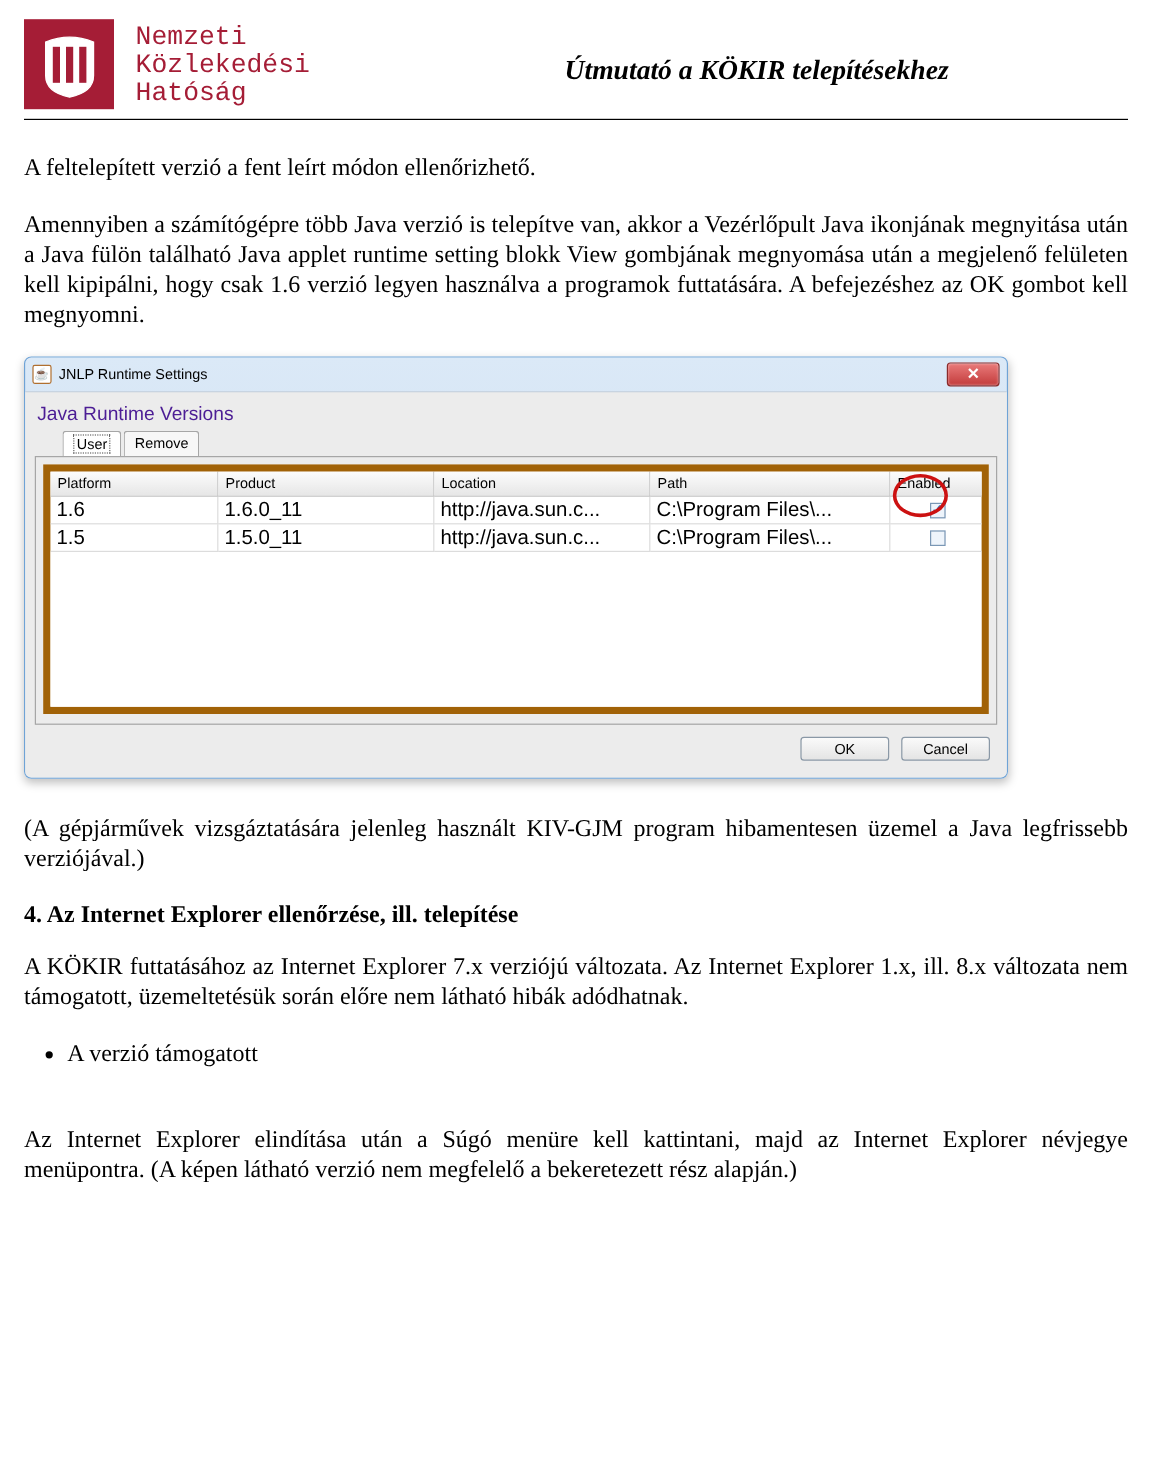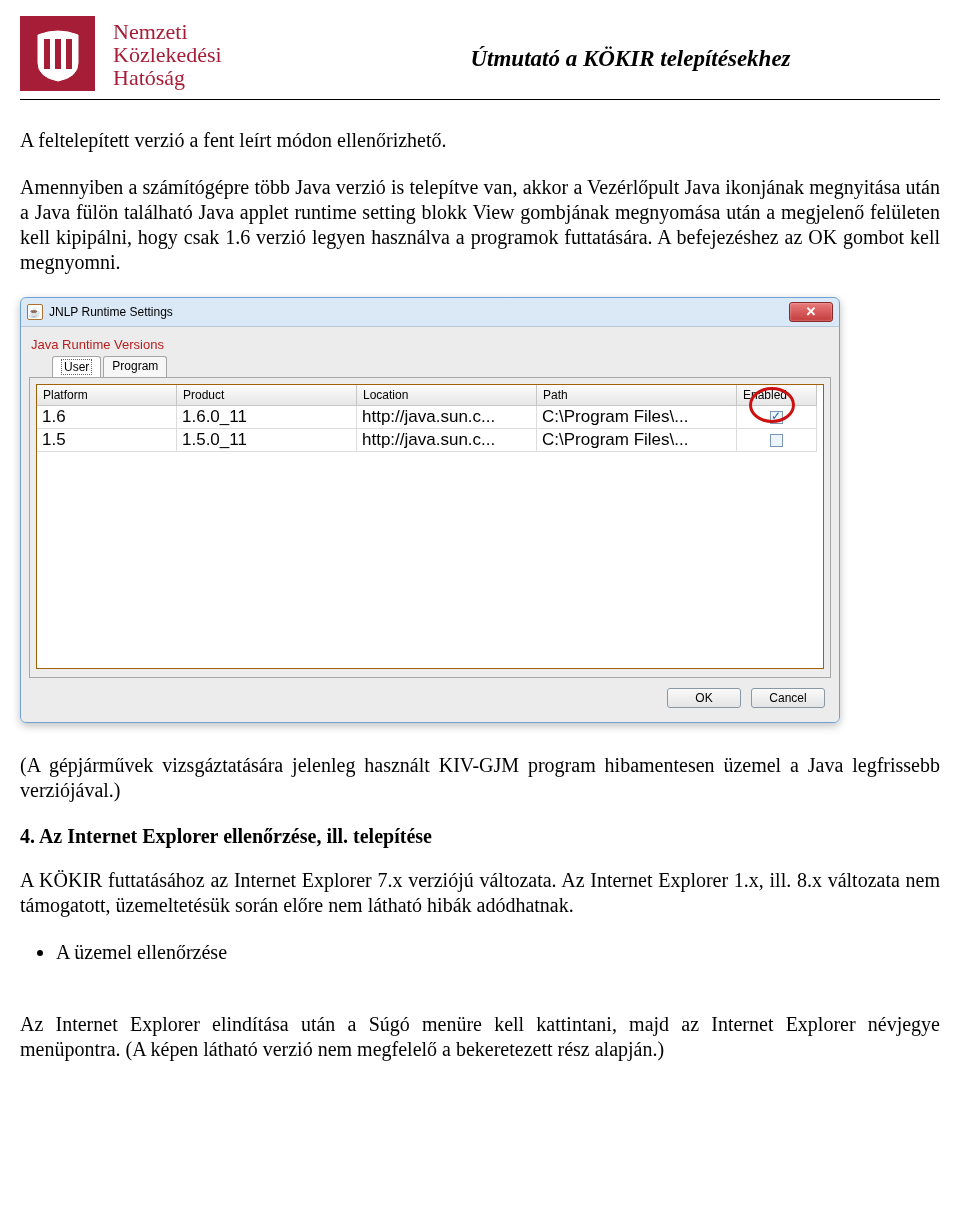--- a/index.html
+++ b/index.html
@@ -25,21 +25,21 @@
     height: 75px;
     background: #a51d36;
     display: flex;
     align-items: center;
     justify-content: center;
     flex-shrink: 0;
   }
   .logo-box svg { display:block; }
   .logo-text {
     color: #a51d36;
-    font-family: Liberation Serif, serif;
+    font-family: Liberation Mono, monospace;
     font-size: 22px;
     line-height: 1.05;
     padding-top: 4px;
     width: 190px;
     flex-shrink:0;
   }
   .header-title {
     flex: 1;
     text-align: center;
     font-weight: bold;
@@ -115,22 +115,22 @@
     box-shadow: 0 0 2px rgba(255,255,255,0.6) inset;
   }
   .dlg-body {
     background:#ececec;
     border-top:1px solid #b9c7d6;
     padding: 8px 8px 10px 8px;
     border-bottom-left-radius:5px;
     border-bottom-right-radius:5px;
   }
   .group-label {
-    color:#b91c1c;
-    font-size:13px;
+    color:#4c1d95;
+    font-size:16px;
     margin: 2px 0 4px 2px;
   }
   .tabbar {
     display:flex;
     gap:2px;
     margin-left:2px;
   }
   .tab {
     background:#f7f7f7;
     border:1px solid #a6a6a6;
@@ -151,22 +151,22 @@
     padding:0 2px;
     display:inline-block;
   }
   .tabpanel {
     border:1px solid #a6a6a6;
     background:#ececec;
     padding:6px 6px 8px 6px;
   }
   .jtable-wrap {
     background:#fff;
-    border:1px solid #a16207;
-    height: 285px;
+    border:6px solid #a16207;
+    height: 208px;
     overflow:hidden;
     display:flex;
     flex-direction:column;
   }
   .jtable-head, .jtable-row {
     display:grid;
     grid-template-columns: 140px 180px 180px 200px 80px;
     align-items:stretch;
   }
   .jtable-head > div {
@@ -272,21 +272,21 @@
     <div class="dlg-outer">
       <div class="dlg-title">
         <span class="dlg-title-icon">☕</span>
         <span class="dlg-title-txt">JNLP Runtime Settings</span>
         <span class="dlg-close">✕</span>
       </div>
       <div class="dlg-body">
         <div class="group-label">Java Runtime Versions</div>
         <div class="tabbar">
           <div class="tab active"><span class="dotted">User</span></div>
-          <div class="tab">Program</div>
+          <div class="tab">Remove</div>
         </div>
         <div class="tabpanel">
           <div class="jtable-wrap rel">
             <div class="jtable-head">
               <div>Platform</div>
               <div>Product</div>
               <div>Location</div>
               <div>Path</div>
               <div>Enabled</div>
             </div>
@@ -316,18 +316,18 @@
     </div>
   </div>
 
   <p class="para">(A gépjárművek vizsgáztatására jelenleg használt KIV-GJM program hibamentesen üzemel a Java legfrissebb verziójával.)</p>
 
   <div class="sec-heading">4. Az Internet Explorer ellenőrzése, ill. telepítése</div>
 
   <p class="para">A KÖKIR futtatásához az Internet Explorer 7.x verziójú változata. Az Internet Explorer 1.x, ill. 8.x változata nem támogatott, üzemeltetésük során előre nem látható hibák adódhatnak.</p>
 
   <ul class="bullets">
-    <li>A üzemel ellenőrzése</li>
+    <li>A verzió támogatott</li>
   </ul>
 
   <p class="para" style="margin-bottom:6px;margin-top:47px;">Az Internet Explorer elindítása után a Súgó menüre kell kattintani, majd az Internet Explorer névjegye menüpontra. (A képen látható verzió nem megfelelő a bekeretezett rész alapján.)</p>
 
 </div>
 
 </body></html>

